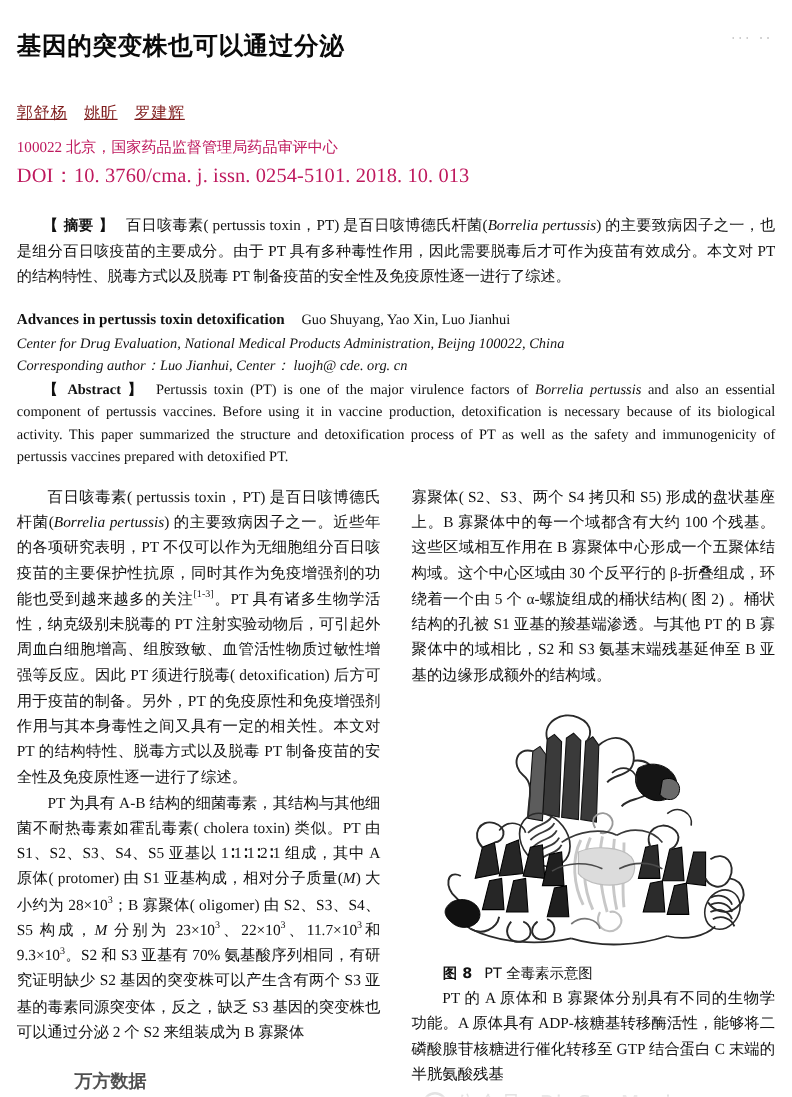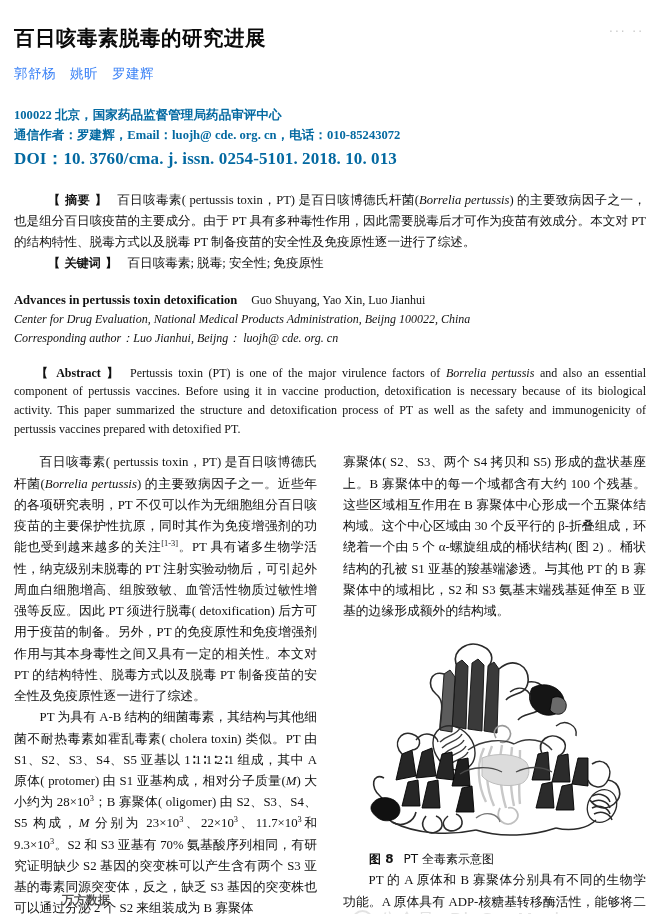--- a/index.html
+++ b/index.html
@@ -46,73 +46,73 @@
     margin: 26px 0 0 0;
     font-family: "DejaVu Sans", sans-serif;
     font-weight: bold;
     font-size: 20.5px;
     letter-spacing: 0.5px;
     color: #0a0a0a;
     line-height: 1.2;
   }
 
   .authors {
-    margin-top: 14px;
+    margin-top: 34px;
     font-size: 13.5px;
     letter-spacing: 0.5px;
-    color: #3b82f6;
+    color: #7f1d1d;
+    text-decoration: underline;
   }
   .authors .an { margin-right: 14px; }
 
   .affil-block {
-    margin-top: 22px;
+    margin-top: 10px;
     font-size: 12.6px;
     line-height: 1.62;
-    color: #0369a1;
-    font-weight: bold;
+    color: #be185d;
   }
   .affil-block .doi {
     font-size: 17px;
     letter-spacing: 0.1px;
   }
 
   
   .zh-abstract {
     margin-top: 17px;
     font-size: 12.6px;
     line-height: 1.68;
     text-align: justify;
     text-justify: inter-ideograph;
   }
   .zh-abstract p { margin: 0; text-indent: 0; }
   .lbl {
     font-family: "DejaVu Sans", sans-serif;
     font-weight: bold;
     font-size: 12.2px;
-    margin-left: 34px;
+    margin-left: 22px;
     margin-right: 10px;
   }
   .kw-line { margin-top: 1px; }
 
   
   .en-block {
     margin-top: 16px;
     font-size: 12px;
     line-height: 1.56;
     text-align: justify;
   }
   .en-title {
     font-weight: bold;
     font-size: 12.6px;
   }
   .en-authors { margin-left: 14px; }
   .en-affil { font-style: italic; display: block; }
   .en-corr { display: block; font-style: italic; }
   .en-corr b { font-style: italic; font-weight: normal; }
-  .en-abs { display: block; margin-top: 16px; text-indent: 0; }
+  .en-abs { display: block; margin-top: 1px; text-indent: 0; }
   .en-lbl {
     font-weight: bold;
     margin-left: 22px;
     margin-right: 9px;
   }
   .en-kw { display: block; margin-top: 1px; }
   .ital { font-style: italic; }
 
   
   .columns {
@@ -169,21 +169,21 @@
     margin-right: 10px;
   }
 
   
   .wm-wanfang {
     position: absolute;
     left: 62px;
     top: 866px;
     font-family: "DejaVu Sans", sans-serif;
     font-weight: bold;
-    font-size: 12px;
+    font-size: 15px;
     color: rgba(30,30,30,0.78);
     letter-spacing: 0px;
     pointer-events: none;
   }
   .wm-account {
     position: absolute;
     left: 352px;
     top: 882px;
     font-family: "DejaVu Sans", sans-serif;
     font-size: 18px;
@@ -213,41 +213,39 @@
     transform: rotate(-10deg);
   }
 </style>
 </head>
 <body>
 
 <div class="page">
 
   <div class="running-head">··· ··</div>
 
-  <h1 class="title">百日咳毒素脱毒的研究进展</h1>
+  <h1 class="title">基因的突变株也可以通过分泌</h1>
 
   <div class="authors">
     <span class="an">郭舒杨</span><span class="an">姚昕</span><span class="an">罗建辉</span>
   </div>
 
   <div class="affil-block">
     <div>100022 北京，国家药品监督管理局药品审评中心</div>
-    <div>通信作者：罗建辉，Email：luojh@ cde. org. cn，电话：010-85243072</div>
     <div class="doi">DOI：10. 3760/cma. j. issn. 0254-5101. 2018. 10. 013</div>
   </div>
 
   <div class="zh-abstract">
     <p><span class="lbl">【 摘要 】</span><span>百日咳毒素( pertussis toxin，PT) 是百日咳博德氏杆菌(</span><span class="ital">Borrelia pertussis</span><span>) 的主要致病因子之一，也是组分百日咳疫苗的主要成分。由于 PT 具有多种毒性作用，因此需要脱毒后才可作为疫苗有效成分。本文对 PT 的结构特性、脱毒方式以及脱毒 PT 制备疫苗的安全性及免疫原性逐一进行了综述。</span></p>
-    <p class="kw-line"><span class="lbl">【 关键词 】</span><span>百日咳毒素; 脱毒; 安全性; 免疫原性</span></p>
   </div>
 
   <div class="en-block">
     <span class="en-title">Advances in pertussis toxin detoxification</span><span class="en-authors">Guo Shuyang, Yao Xin, Luo Jianhui</span>
     <span class="en-affil">Center for Drug Evaluation, National Medical Products Administration, Beijng 100022, China</span>
-    <span class="en-corr"><b>Corresponding author</b><span>：Luo Jianhui, Beijng： luojh@ cde. org. cn</span></span>
+    <span class="en-corr"><b>Corresponding author</b><span>：Luo Jianhui, Center： luojh@ cde. org. cn</span></span>
     <span class="en-abs"><span class="en-lbl">【 Abstract 】</span><span>Pertussis toxin (PT) is one of the major virulence factors of </span><span class="ital">Borrelia pertussis</span><span> and also an essential component of pertussis vaccines. Before using it in vaccine production, detoxification is necessary because of its biological activity. This paper summarized the structure and detoxification process of PT as well as the safety and immunogenicity of pertussis vaccines prepared with detoxified PT.</span></span>
   </div>
 
   <div class="columns">
 
     <div class="col">
       <p><span>百日咳毒素( pertussis toxin，PT) 是百日咳博德氏杆菌(</span><span class="ital">Borrelia pertussis</span><span>) 的主要致病因子之一。近些年的各项研究表明，PT 不仅可以作为无细胞组分百日咳疫苗的主要保护性抗原，同时其作为免疫增强剂的功能也受到越来越多的关注</span><sup>[1-3]</sup><span>。PT 具有诸多生物学活性，纳克级别未脱毒的 PT 注射实验动物后，可引起外周血白细胞增高、组胺致敏、血管活性物质过敏性增强等反应。因此 PT 须进行脱毒( detoxification) 后方可用于疫苗的制备。另外，PT 的免疫原性和免疫增强剂作用与其本身毒性之间又具有一定的相关性。本文对 PT 的结构特性、脱毒方式以及脱毒 PT 制备疫苗的安全性及免疫原性逐一进行了综述。</span></p>
 
 
       <p><span>PT 为具有 A-B 结构的细菌毒素，其结构与其他细菌不耐热毒素如霍乱毒素( cholera toxin) 类似。PT 由 S1、S2、S3、S4、S5 亚基以 1∶1∶1∶2∶1 组成，其中 A 原体( protomer) 由 S1 亚基构成，相对分子质量(</span><span class="ital">M</span><span>) 大小约为 28×10</span><sup>3</sup><span>；B 寡聚体( oligomer) 由 S2、S3、S4、S5 构成，</span><span class="ital">M</span><span> 分别为 23×10</span><sup>3</sup><span>、22×10</span><sup>3</sup><span>、11.7×10</span><sup>3</sup><span>和 9.3×10</span><sup>3</sup><span>。S2 和 S3 亚基有 70% 氨基酸序列相同，有研究证明缺少 S2 基因的突变株可以产生含有两个 S3 亚基的毒素同源突变体，反之，缺乏 S3 基因的突变株也可以通过分泌 2 个 S2 来组装成为 B 寡聚体</span></p>

